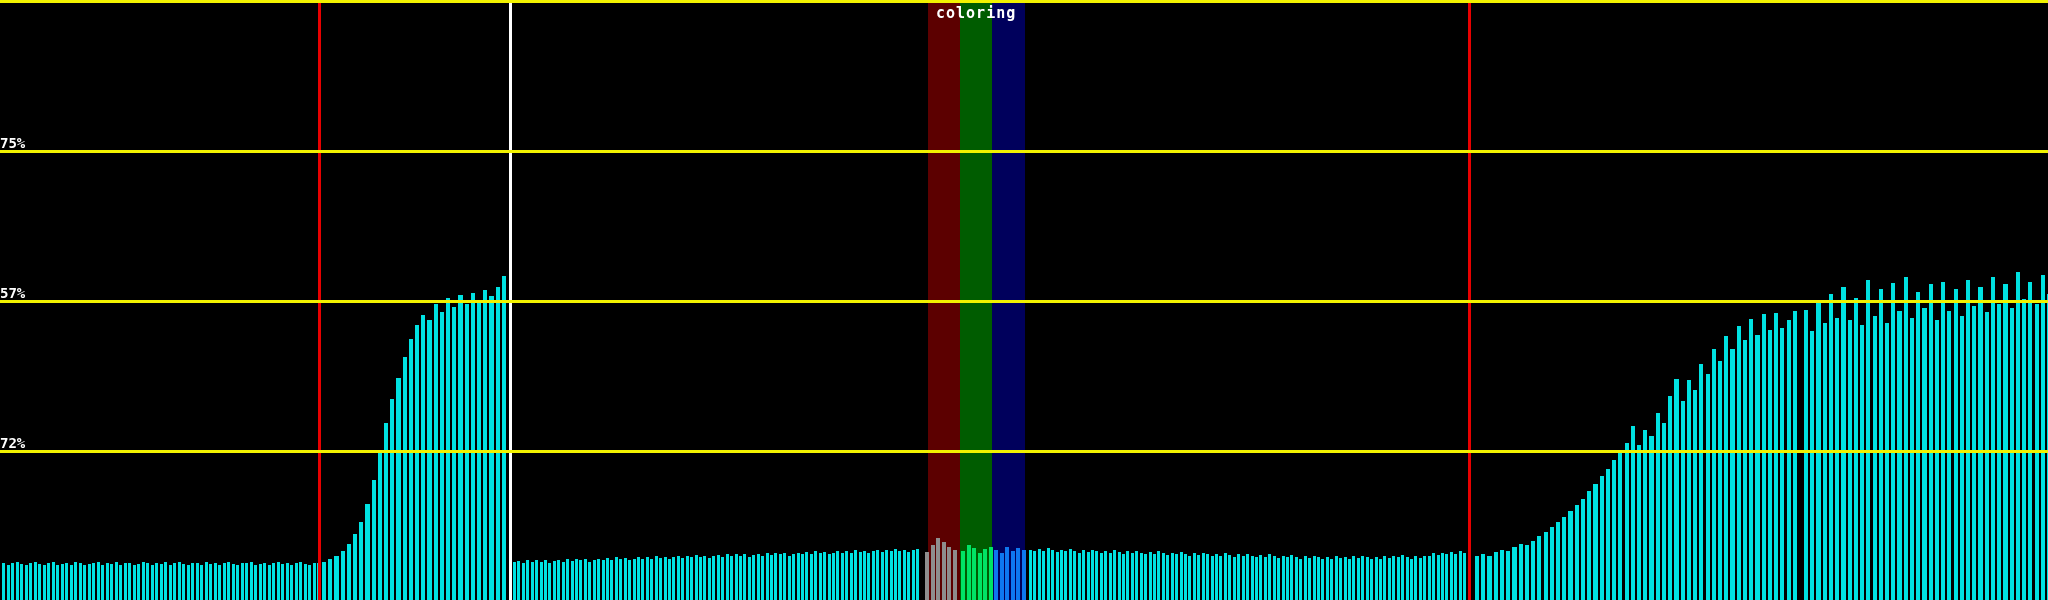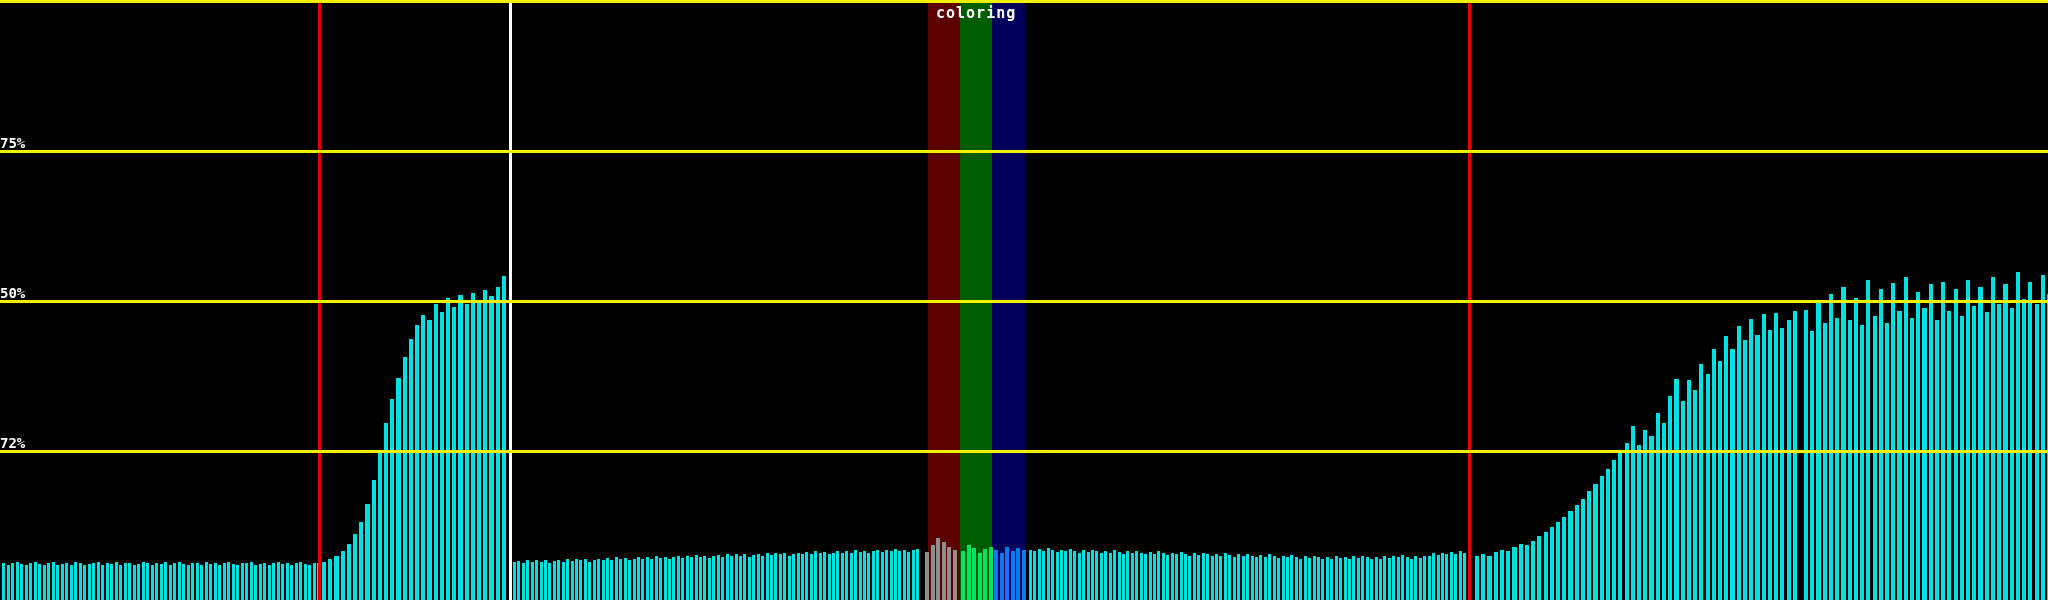--- a/index.html
+++ b/index.html
@@ -431,16 +431,16 @@
       <div class="vmarker" style="left: 509px; background: rgb(255, 255, 255);"></div>
       <div class="vmarker" style="left: 1468px; background: rgb(232, 0, 0);"></div>
     </div>
   <div id="grid-layer">
       <div class="gridline" style="top: 0px; background: rgb(242, 242, 0);"></div>
       <div class="gridline" style="top: 150px; background: rgb(242, 242, 0);"></div>
       <div class="gridline" style="top: 300px; background: rgb(242, 242, 0);"></div>
       <div class="gridline" style="top: 450px; background: rgb(242, 242, 0);"></div>
     </div>
   <div class="ytick" id="ytick-75" style="top: 135px;">75%</div>
-  <div class="ytick" id="ytick-50" style="top: 285px;">50%</div>
+  <div class="ytick" id="ytick-50" style="top: 285px;">57%</div>
   <div class="ytick" id="ytick-25" style="top: 435px;">72%</div>
   <div class="annotation" id="coloring-label" style="left: 936px; top: 4px;">coloring</div>
 </div>
 
 </body></html>

